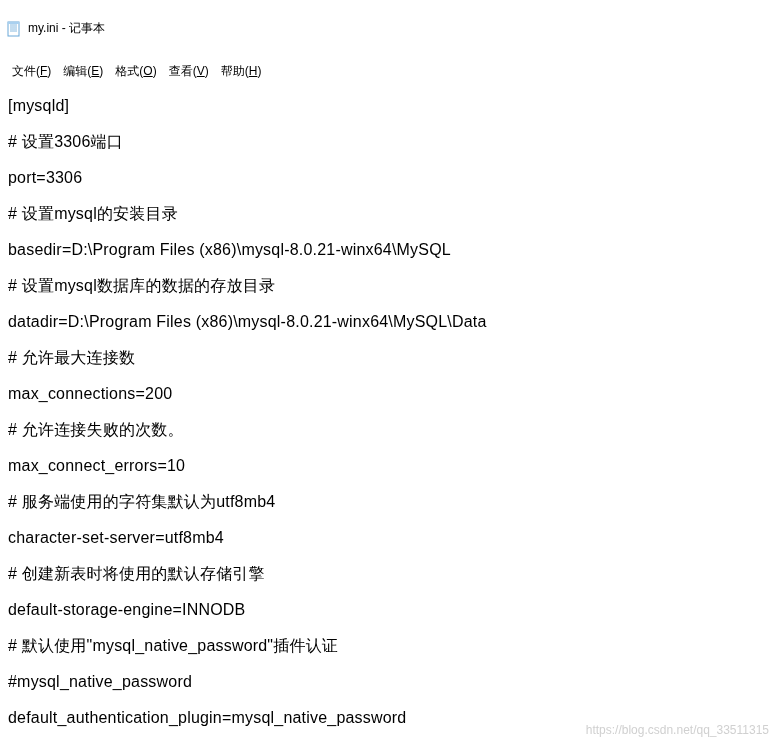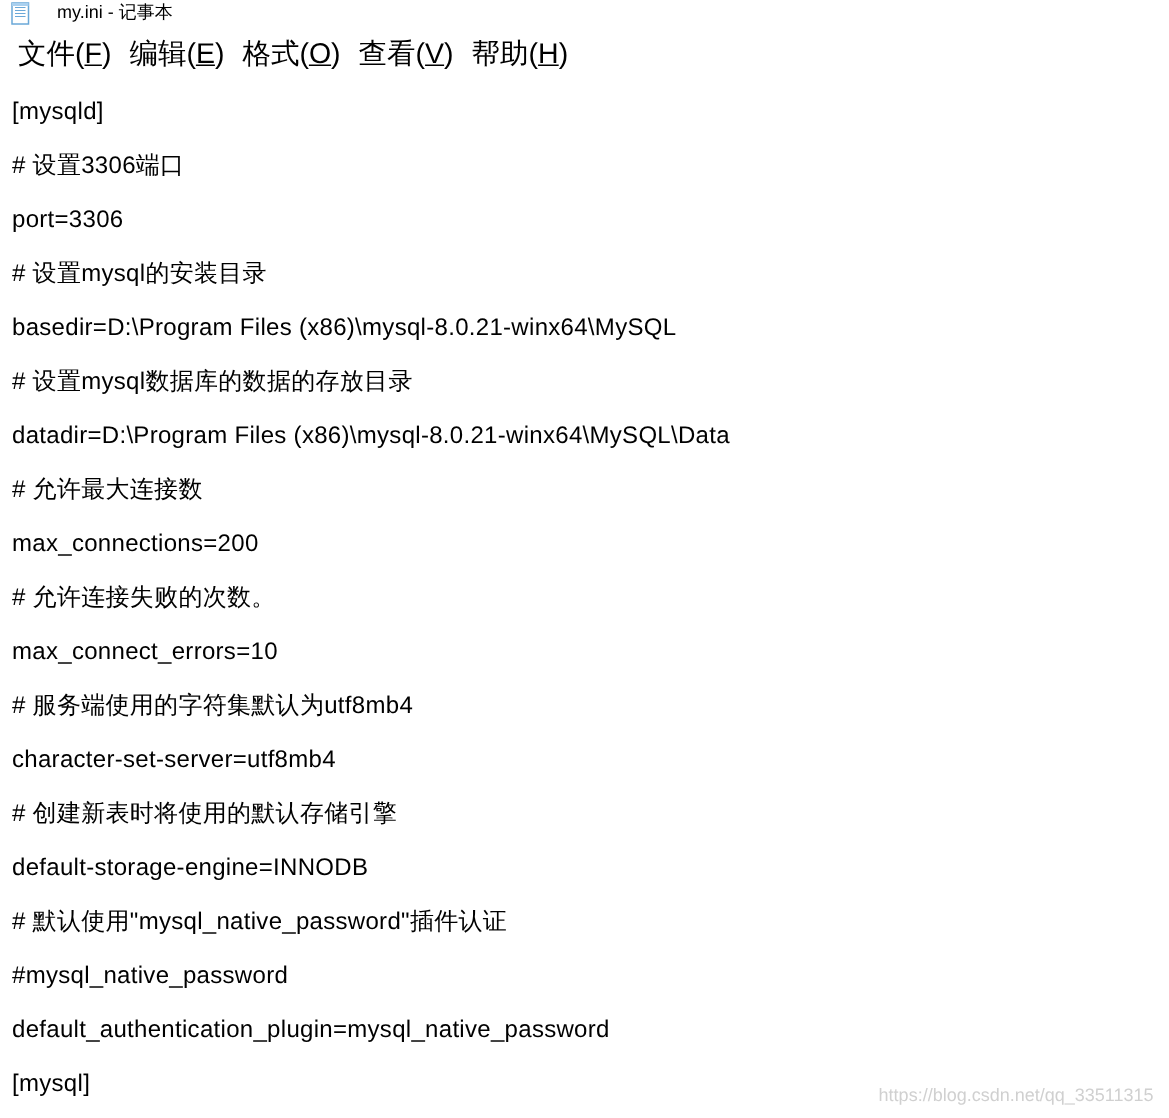--- a/index.html
+++ b/index.html
@@ -11,39 +11,39 @@
       font-family: "Microsoft YaHei", "SimSun", Arial, sans-serif;
       background: #ffffff;
       width: 779px;
       height: 745px;
       overflow: hidden;
       position: relative;
     }
     .titlebar {
       display: flex;
       align-items: center;
-      padding: 0 6px;
+      padding: 20px 6px;
       font-size: 12px;
       color: #000;
-      gap: 16px;
+      gap: 6px;
     }
     .titlebar-icon {
       width: 16px;
       height: 16px;
       display: inline-block;
     }
     .titlebar-icon svg {
       width: 16px;
       height: 16px;
     }
     .menubar {
       display: flex;
       gap: 4px;
       padding: 4px 8px;
-      font-size: 19px;
+      font-size: 12px;
       color: #000;
     }
     .menu-item {
       padding: 2px 4px;
       cursor: default;
     }
     .menu-item u {
       text-decoration: underline;
     }
     .content {

